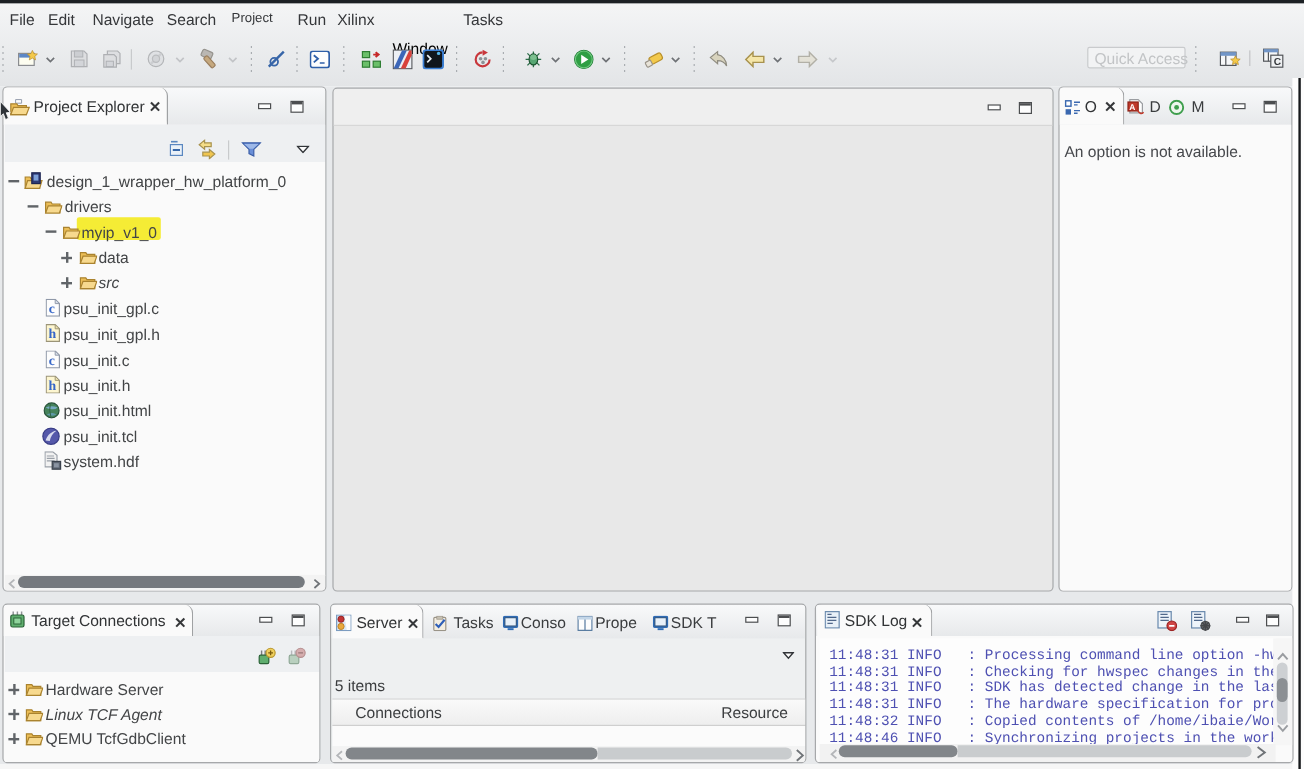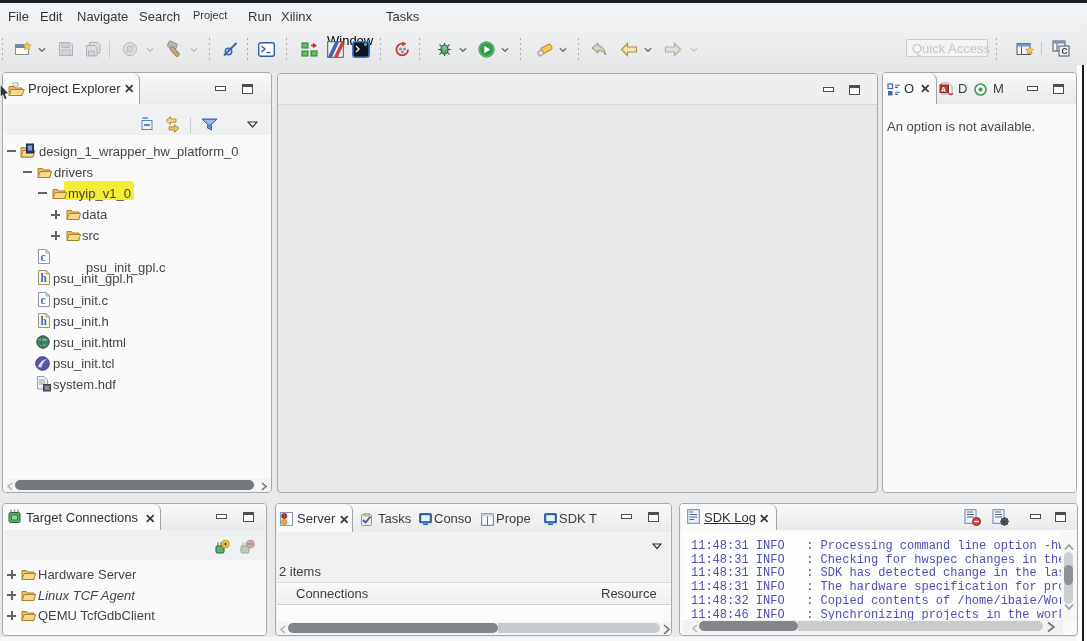--- a/index.html
+++ b/index.html
@@ -288,29 +288,29 @@
    </div>
    <div class="trow" style="left:0;top:152px;">
      <div class="abs" style="left:48px;top:6px;width:9px;height:9px;">
        <div class="abs" style="left:0;top:3.5px;width:9px;height:2px;background:#606468;"></div>
        <div class="abs" style="left:3.5px;top:0;width:2px;height:9px;background:#606468;"></div>
      </div>
      <svg class="abs" style="left:63px;top:4px;" width="15" height="13" viewBox="0 0 15 13">
       <path d="M1 2.5 L5.5 2.5 L6.5 4 L13 4 L13 11.5 L1 11.5 Z" fill="#ecbe57" stroke="#aa832f"></path>
       <path d="M1 11.5 L3.2 5.5 L14.7 5.5 L12.5 11.5 Z" fill="#f7d98e" stroke="#aa832f"></path>
      </svg>
-     <span class="abs" style="left:79px;top:3px;">src</span>
+     <span class="abs" style="left:79px;top:3px;font-style:italic;">src</span>
    </div>
    <div class="trow" style="left:0;top:174px;">
      <svg class="abs" style="left:35px;top:2px;" width="12" height="15" viewBox="0 0 12 15">
       <path d="M0.5 0.5 H8 L11.5 4 V14.5 H0.5 Z" fill="#fdfdfd" stroke="#8f98a8"></path>
       <path d="M8 0.5 V4 H11.5 Z" fill="#dbe2ec" stroke="#8f98a8" stroke-width="0.8"></path>
       <text x="2.6" y="12" font-size="11.5" font-weight="bold" fill="#3767c8" font-family="Liberation Serif">c</text>
      </svg>
-     <span class="abs" style="left:50px;top:13px;margin-left:33px;">psu_init_gpl.c</span>
+     <span class="abs" style="left:50px;top:3px;">psu_init_gpl.c</span>
    </div>
    <div class="trow" style="left:0;top:195px;">
      <svg class="abs" style="left:35px;top:2px;" width="12" height="15" viewBox="0 0 12 15">
       <path d="M0.5 0.5 H8 L11.5 4 V14.5 H0.5 Z" fill="#fdf6d0" stroke="#9b9478"></path>
       <path d="M8 0.5 V4 H11.5 Z" fill="#eee3b0" stroke="#9b9478" stroke-width="0.8"></path>
       <text x="2.4" y="12" font-size="11.5" font-weight="bold" fill="#3767c8" font-family="Liberation Serif">h</text>
      </svg>
      <span class="abs" style="left:50px;top:3px;">psu_init_gpl.h</span>
    </div>
    <div class="trow" style="left:0;top:217px;">
@@ -517,21 +517,21 @@
   <svg class="abs" style="left:268px;top:9px;" width="13" height="13" viewBox="0 0 13 13">
     <rect x="0.7" y="0.7" width="11.6" height="9" rx="1" fill="#39597e" stroke="#2f6bb4" stroke-width="1.3"></rect>
     <rect x="2.2" y="2.2" width="8.6" height="6" fill="#e8f0f8"></rect>
     <rect x="4" y="10.5" width="5" height="1.6" fill="#2f6bb4"></rect>
   </svg>
   <div class="minbtn" style="left:345px;top:10px;"></div>
   <div class="maxbtn" style="left:372px;top:8px;"></div>
   <svg class="abs" style="left:376px;top:39px;" width="10" height="7" viewBox="0 0 10 7">
    <path d="M1 1 H9 L5 5.5 Z" fill="#fdfdfd" stroke="#323539" stroke-width="1.2"></path>
   </svg>
-  <span class="abs" style="left:3px;top:60px;font-size:13px;color:#3b3d3f;">2 items</span>
+  <span class="abs" style="left:3px;top:60px;font-size:13px;color:#3b3d3f;">5 items</span>
 
   <div class="abs" style="left:1px;top:78px;width:395px;height:23px;background:linear-gradient(#fafafa,#eeeeee);border-top:1px solid #d9d9d9;border-bottom:1px solid #cfcfcf;box-sizing:border-box;"></div>
   <span class="abs" style="left:20px;top:82px;font-size:13px;color:#3b3d3f;">Connections</span>
   <span class="abs" style="left:325px;top:82px;font-size:13px;color:#3b3d3f;">Resource</span>
   <div class="abs" style="left:1px;top:101px;width:395px;height:17px;background:#fbfbfb;"></div>
   <div id="probscroll">
     <div class="abs" style="left:1px;top:118px;width:395px;height:14px;background:#f3f3f3;"></div>
     <svg class="abs" style="left:3px;top:121px;" width="8" height="9" viewBox="0 0 8 9">
         <path d="M6 1 L2 4.5 L6 8" fill="none" stroke="#b4b6b9" stroke-width="1.5"></path>
       </svg>
@@ -539,21 +539,21 @@
     <div class="abs" style="left:222px;top:119px;width:162px;height:10px;background:#c9ccce;border-radius:0 5px 5px 0;"></div>
     <svg class="abs" style="left:386px;top:120px;" width="9" height="11" viewBox="0 0 9 11">
         <path d="M2 1 L7 5.5 L2 10" fill="none" stroke="#707478" stroke-width="1.6"></path>
       </svg>
   </div>
 </div>
 
 <div class="panel" id="sdklog" style="left:679px;top:503px;width:399px;height:133px;">
   <div class="phead" style="height:26px;"></div>
   <div class="tab" style="left:1px;width:96px;height:26px;border-radius:4px 7px 0 0;"></div>
-  <span class="tabtxt abs" style="left:24px;top:6px;text-decoration:underline;">SDK Log</span>
+  <span class="tabtxt abs" style="left:24px;top:6px;">SDK Log</span>
   <span class="clsx" style="left:79px;top:7px;">✕</span>
 
   <svg class="abs" style="left:7px;top:5px;" width="13" height="15" viewBox="0 0 13 15">
    <rect x="0.7" y="0.7" width="11.6" height="13.6" fill="#e9f1f8" stroke="#6888ac"></rect>
    <g stroke="#51688a" stroke-width="1">
         <line x1="2.5" y1="3" x2="6" y2="3"></line>
         <line x1="2.5" y1="5.5" x2="10" y2="5.5"></line>
         <line x1="2.5" y1="8" x2="10" y2="8"></line>
         <line x1="2.5" y1="10.5" x2="7" y2="10.5"></line>
       </g>

